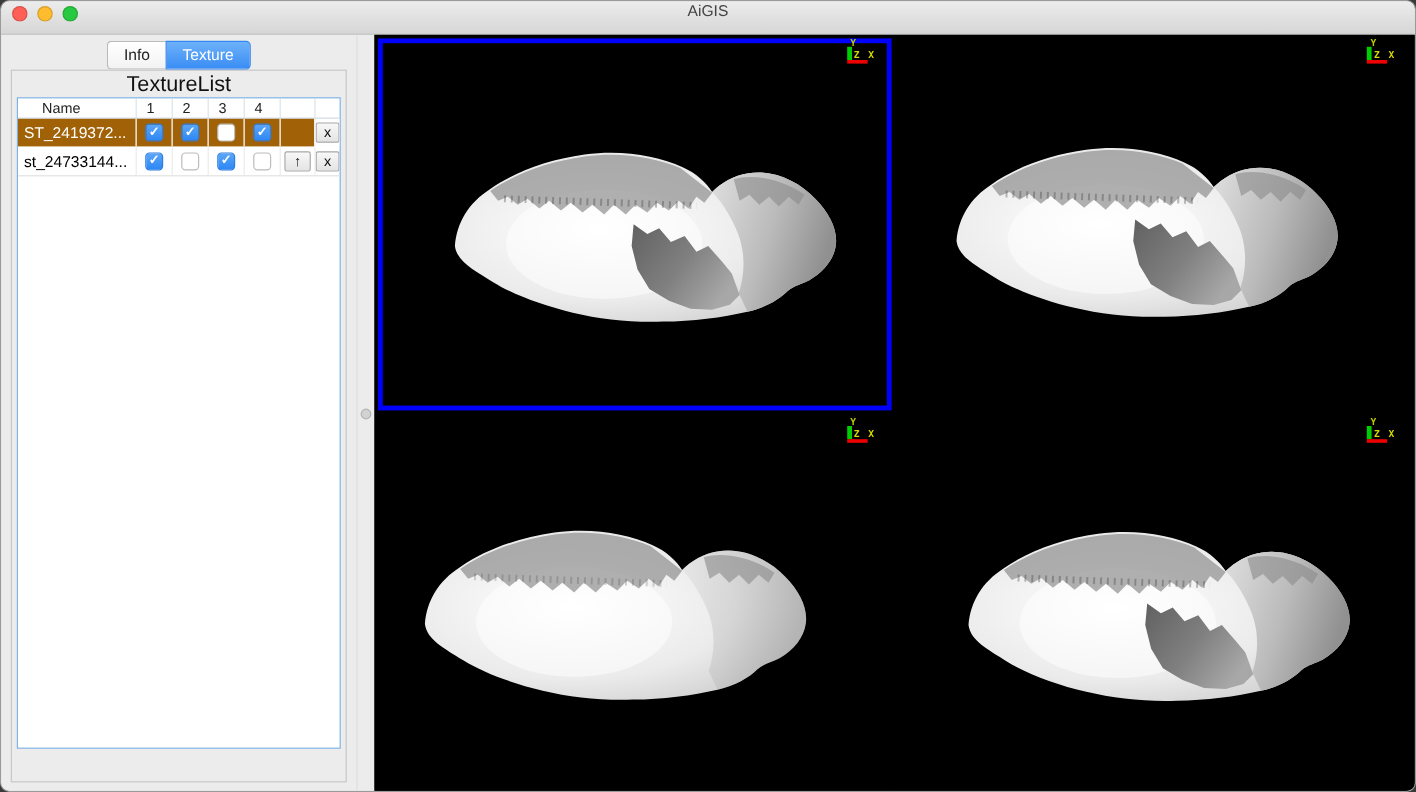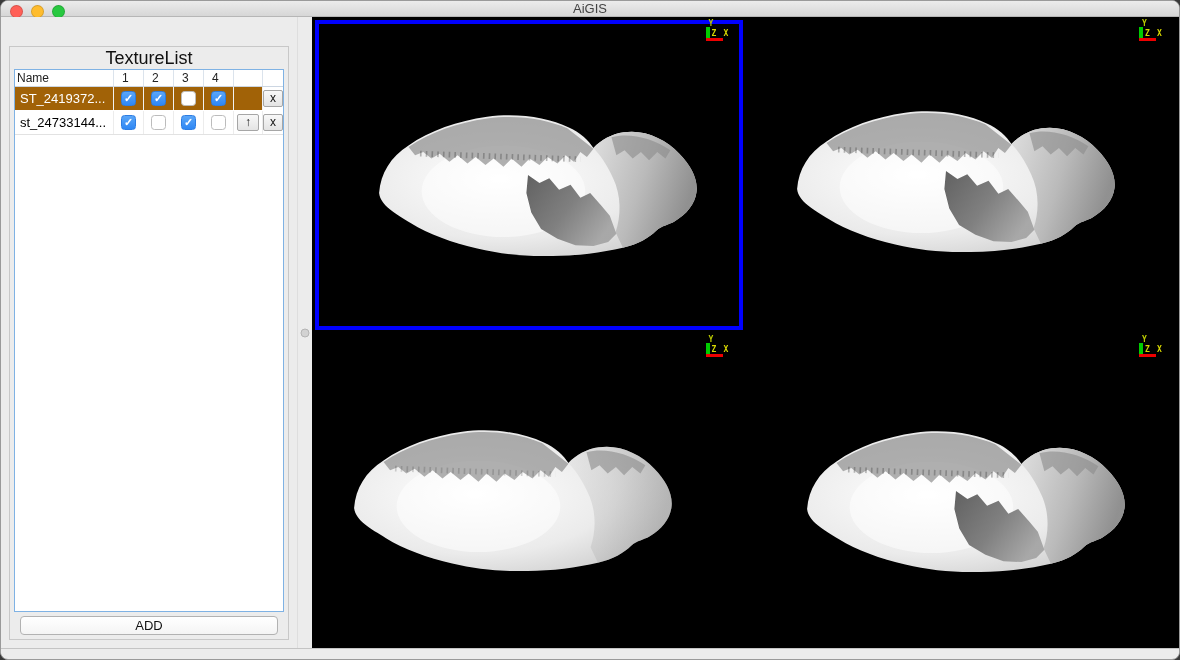--- a/index.html
+++ b/index.html
@@ -2,21 +2,21 @@
 <html><head>
 <meta charset="utf-8">
 <style>
   *{box-sizing:border-box;margin:0;padding:0}
   html,body{width:1180px;height:660px}
   body{background:#3a3a3a;font-family:"Liberation Sans",sans-serif;position:relative;overflow:hidden}
 
   .window{position:absolute;inset:0;border-radius:8px;overflow:hidden;background:#ececec;border:1px solid #9a9a9a}
 
   
-  .titlebar{height:16px;background:linear-gradient(#ececec,#d6d6d6);border-bottom:1px solid #b6b6b6;position:relative;display:flex;align-items:flex-end;justify-content:center}
+  .titlebar{height:28px;background:linear-gradient(#ececec,#d6d6d6);border-bottom:1px solid #b6b6b6;position:relative;display:flex;align-items:flex-start;justify-content:center}
   .traffic{position:absolute;left:9px;top:4px;display:flex;gap:8px}
   .light{width:13px;height:13px;border-radius:50%;border:1px solid rgba(0,0,0,.15)}
   .light.red{background:#ff5f57}
   .light.yellow{background:#febc2e}
   .light.green{background:#28c840}
   .win-title{font-size:13px;color:#434343;font-weight:500}
 
   
   .content{display:flex;height:631px}
   .sidebar{width:296px;background:#ececec;position:relative;flex:none}
@@ -32,21 +32,21 @@
   .tab:last-child{border-radius:0 4px 4px 0}
   .tab.active{background:linear-gradient(#6db1f9,#3a8df5);border-color:#3687ef;color:#fff}
 
   
   .panel{position:absolute;top:29px;left:8px;right:8px;bottom:8px;border:1px solid #c8c8c8;background:#ececec}
   .panel-title{height:22px;line-height:22px;text-align:center;font-size:18px;color:#111}
   .ttable{position:absolute;top:22px;left:4px;right:4px;bottom:27px;border:1px solid #7fb2e4;background:#fff;overflow:hidden}
   .thead,.trow{display:grid;grid-template-columns:98px 30px 30px 30px 30px 29px 1fr;align-items:center}
   .thead{height:17px;border-bottom:1px solid #ccd6e2;font-size:12px;color:#222}
   .thead .hcell{padding-left:8px;height:100%;line-height:17px;border-left:1px solid #dbe3ec;overflow:hidden;white-space:nowrap}
-  .thead .hcell:first-child{padding-left:2px;border-left:none}
+  .thead .hcell:first-child{padding-left:20px;border-left:none}
   .trow{height:24px;border-bottom:1px solid #e2e2e2;font-size:13px}
   .cell{height:100%;display:flex;align-items:center;justify-content:center;border-left:1px solid #ececec;overflow:hidden}
   .cell.name{justify-content:flex-start;padding-left:5px;border-left:none;white-space:nowrap;color:#000}
   .trow.selected{border-bottom-color:#fff}
   .trow.selected .cell{background:#a16207;border-left-color:#f2f2f2}
   .trow.selected .cell.name{color:#fff}
   .trow.selected .cell.del{background:#fff}
 
   .checkbox{width:15px;height:15px;border-radius:3.5px;background:#fff;border:1px solid #bcbcbc;display:inline-flex;align-items:center;justify-content:center}
   .checkbox.checked{background:linear-gradient(#5aa6f8,#2e87f4);border-color:#2d7de2}
@@ -103,20 +103,24 @@
     <div class="traffic">
       <span class="light red"></span>
       <span class="light yellow"></span>
       <span class="light green"></span>
     </div>
     <div class="win-title">AiGIS</div>
   </div>
 
   <div class="content">
     <div class="sidebar">
+      <div class="tabs" id="tabs-container">
+          <button class="tab">Info</button>
+          <button class="tab active">Texture</button>
+        </div>
       <div class="panel">
         <div class="panel-title">TextureList</div>
         <div class="ttable">
           <div class="thead">
             <div class="hcell">Name</div>
             <div class="hcell">1</div>
             <div class="hcell">2</div>
             <div class="hcell">3</div>
             <div class="hcell">4</div>
             <div class="hcell"></div>
@@ -159,21 +163,20 @@
                 </div>
     <div class="cell up">
                   <button class="mini-btn up-btn">↑</button>
                 </div>
     <div class="cell del">
                   <button class="mini-btn del-btn">x</button>
                 </div>
   </div>
 </div>
         </div>
-        <button class="add-btn">ADD</button>
       </div>
     </div>
 
     <div class="splitter">
       <span class="knob"></span>
     </div>
 
     <div class="main" id="panes-container">
   <div class="pane pane-top-left selected">
     <svg class="asteroid" viewBox="0 0 440 250">

